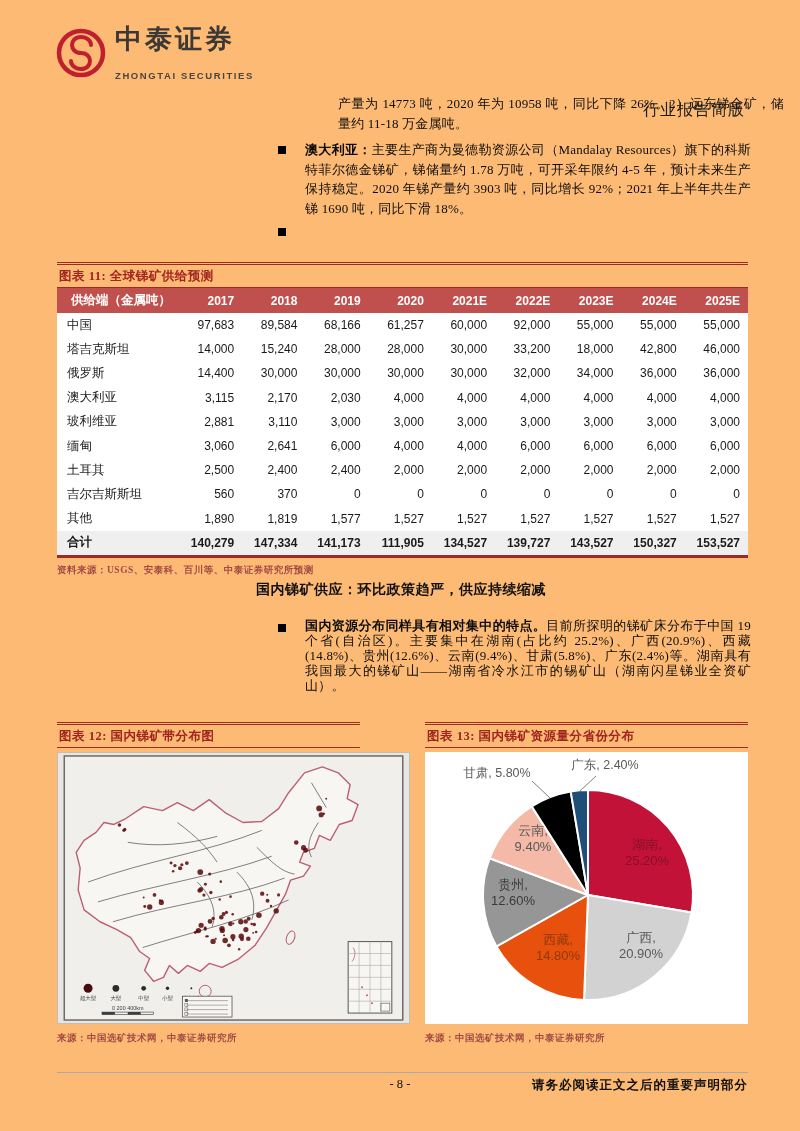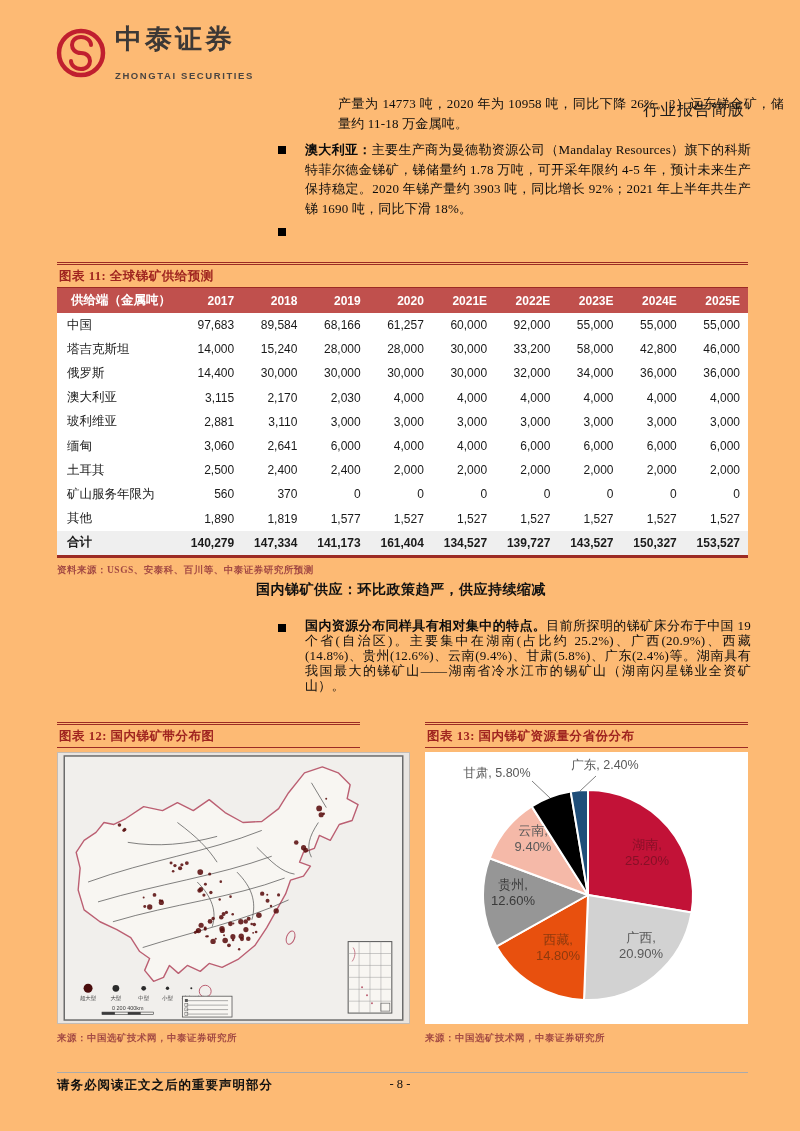--- a/index.html
+++ b/index.html
@@ -47,21 +47,21 @@
   table.figtable tr.total td { background:#efefef; font-weight:bold; }
 
   
   .map-box { width:353px; height:272px; background:#e9e5e1; border:1px solid #c4bcb5; }
   svg text { font-family:"Liberation Sans","DejaVu Sans",sans-serif; }
   .pie-box { width:323px; height:272px; background:#fff; }
 
   
   .footer-rule { border-top:1px solid #aaa; }
   .page-num { font-size:12.5px; color:#111; text-align:center; }
-  .disclaimer { font-size:12.5px; font-weight:bold; color:#111; letter-spacing:1px; }
+  .disclaimer { font-size:12.5px; font-weight:bold; color:#111; text-align:right; letter-spacing:1px; }
 </style>
 </head>
 <body>
 
 <div class="page">
 
   <div class="abs logo-wrap">
     <svg width="52" height="52" viewBox="0 0 52 52">
       <circle cx="26" cy="26" r="22" fill="none" stroke="#c01f2f" stroke-width="4.5"></circle>
       <path d="M26 10 C 14 10, 14 26, 26 26 C 38 26, 38 42, 26 42 C 20 42, 16 38, 16 34
@@ -119,21 +119,21 @@
             <td>55,000</td>
           </tr>
           <tr>
             <td class="first">塔吉克斯坦</td>
             <td>14,000</td>
             <td>15,240</td>
             <td>28,000</td>
             <td>28,000</td>
             <td>30,000</td>
             <td>33,200</td>
-            <td>58,000</td>
+            <td>18,000</td>
             <td>42,800</td>
             <td>46,000</td>
           </tr>
           <tr>
             <td class="first">俄罗斯</td>
             <td>14,400</td>
             <td>30,000</td>
             <td>30,000</td>
             <td>30,000</td>
             <td>30,000</td>
@@ -184,21 +184,21 @@
             <td>2,400</td>
             <td>2,400</td>
             <td>2,000</td>
             <td>2,000</td>
             <td>2,000</td>
             <td>2,000</td>
             <td>2,000</td>
             <td>2,000</td>
           </tr>
           <tr>
-            <td class="first">矿山服务年限为</td>
+            <td class="first">吉尔吉斯斯坦</td>
             <td>560</td>
             <td>370</td>
             <td>0</td>
             <td>0</td>
             <td>0</td>
             <td>0</td>
             <td>0</td>
             <td>0</td>
             <td>0</td>
           </tr>
@@ -212,21 +212,21 @@
             <td>1,527</td>
             <td>1,527</td>
             <td>1,527</td>
             <td>1,527</td>
           </tr>
           <tr class="total">
             <td class="first">合计</td>
             <td>140,279</td>
             <td>147,334</td>
             <td>141,173</td>
-            <td>161,404</td>
+            <td>111,905</td>
             <td>134,527</td>
             <td>139,727</td>
             <td>143,527</td>
             <td>150,327</td>
             <td>153,527</td>
           </tr>
         </tbody>
     </table>
     <div class="thick-rule"></div>
     <div class="source">资料来源：USGS、安泰科、百川等、中泰证券研究所预测</div>

